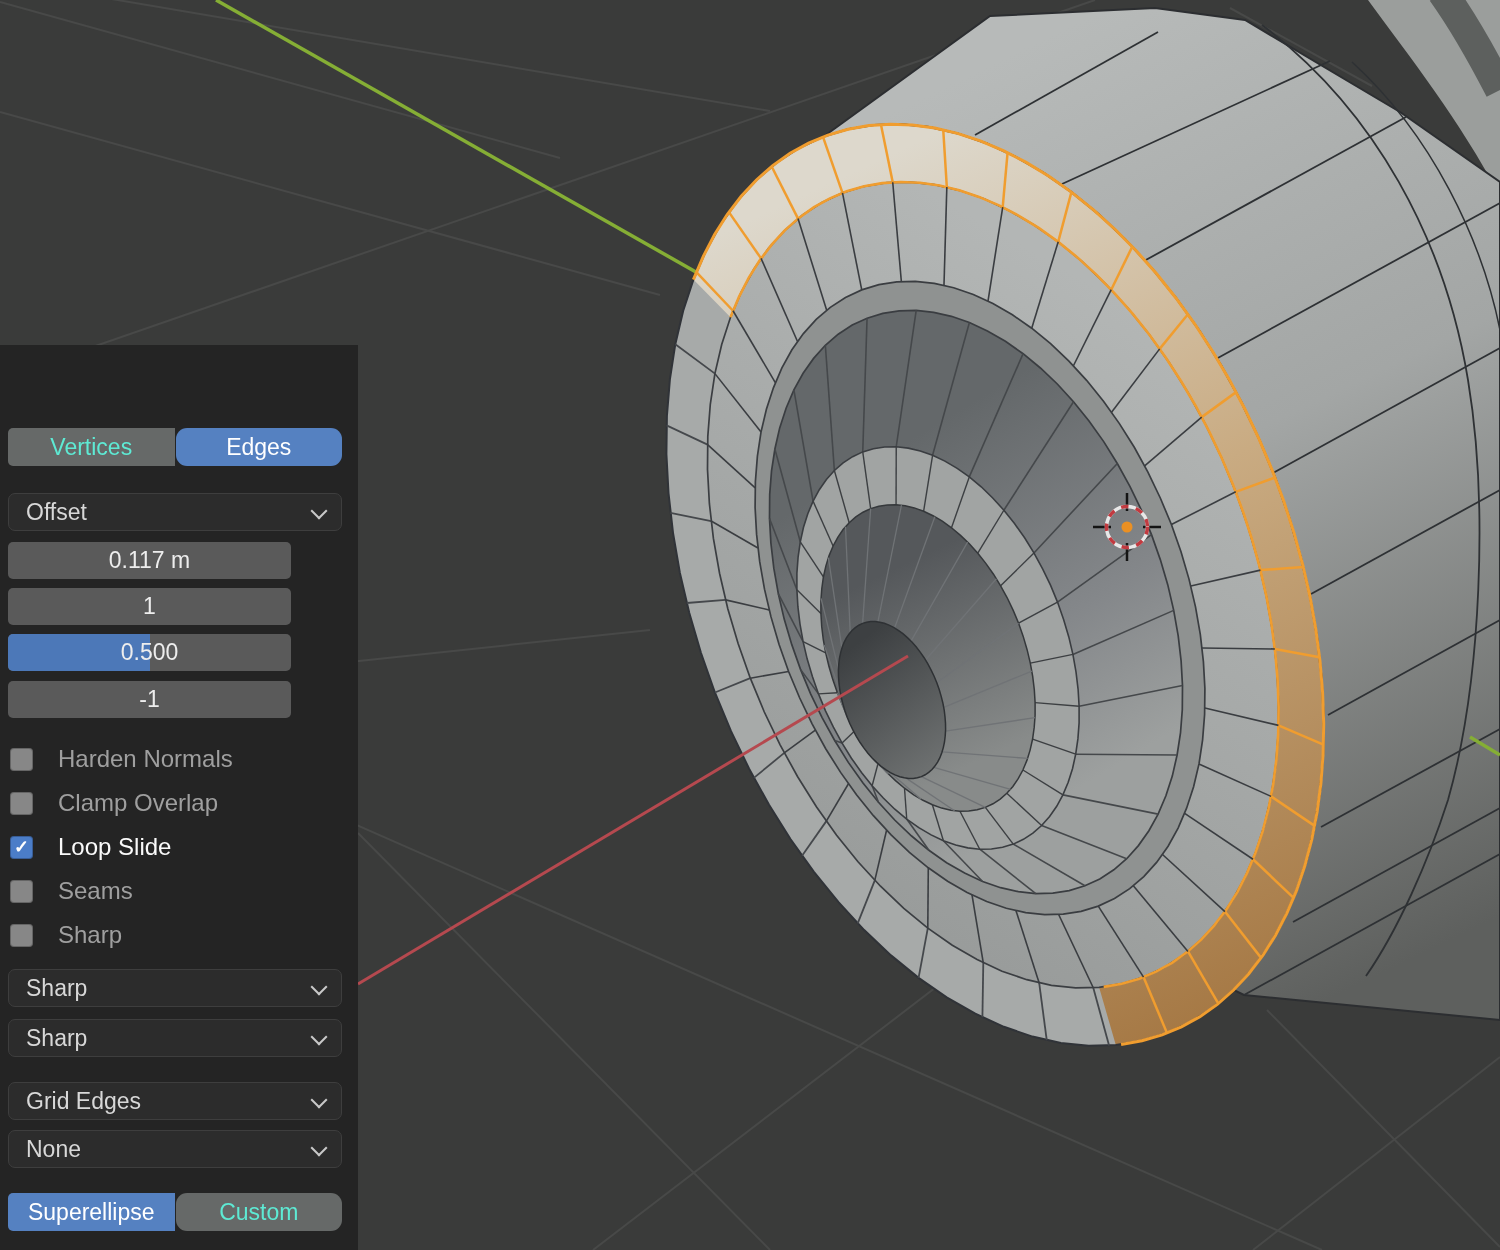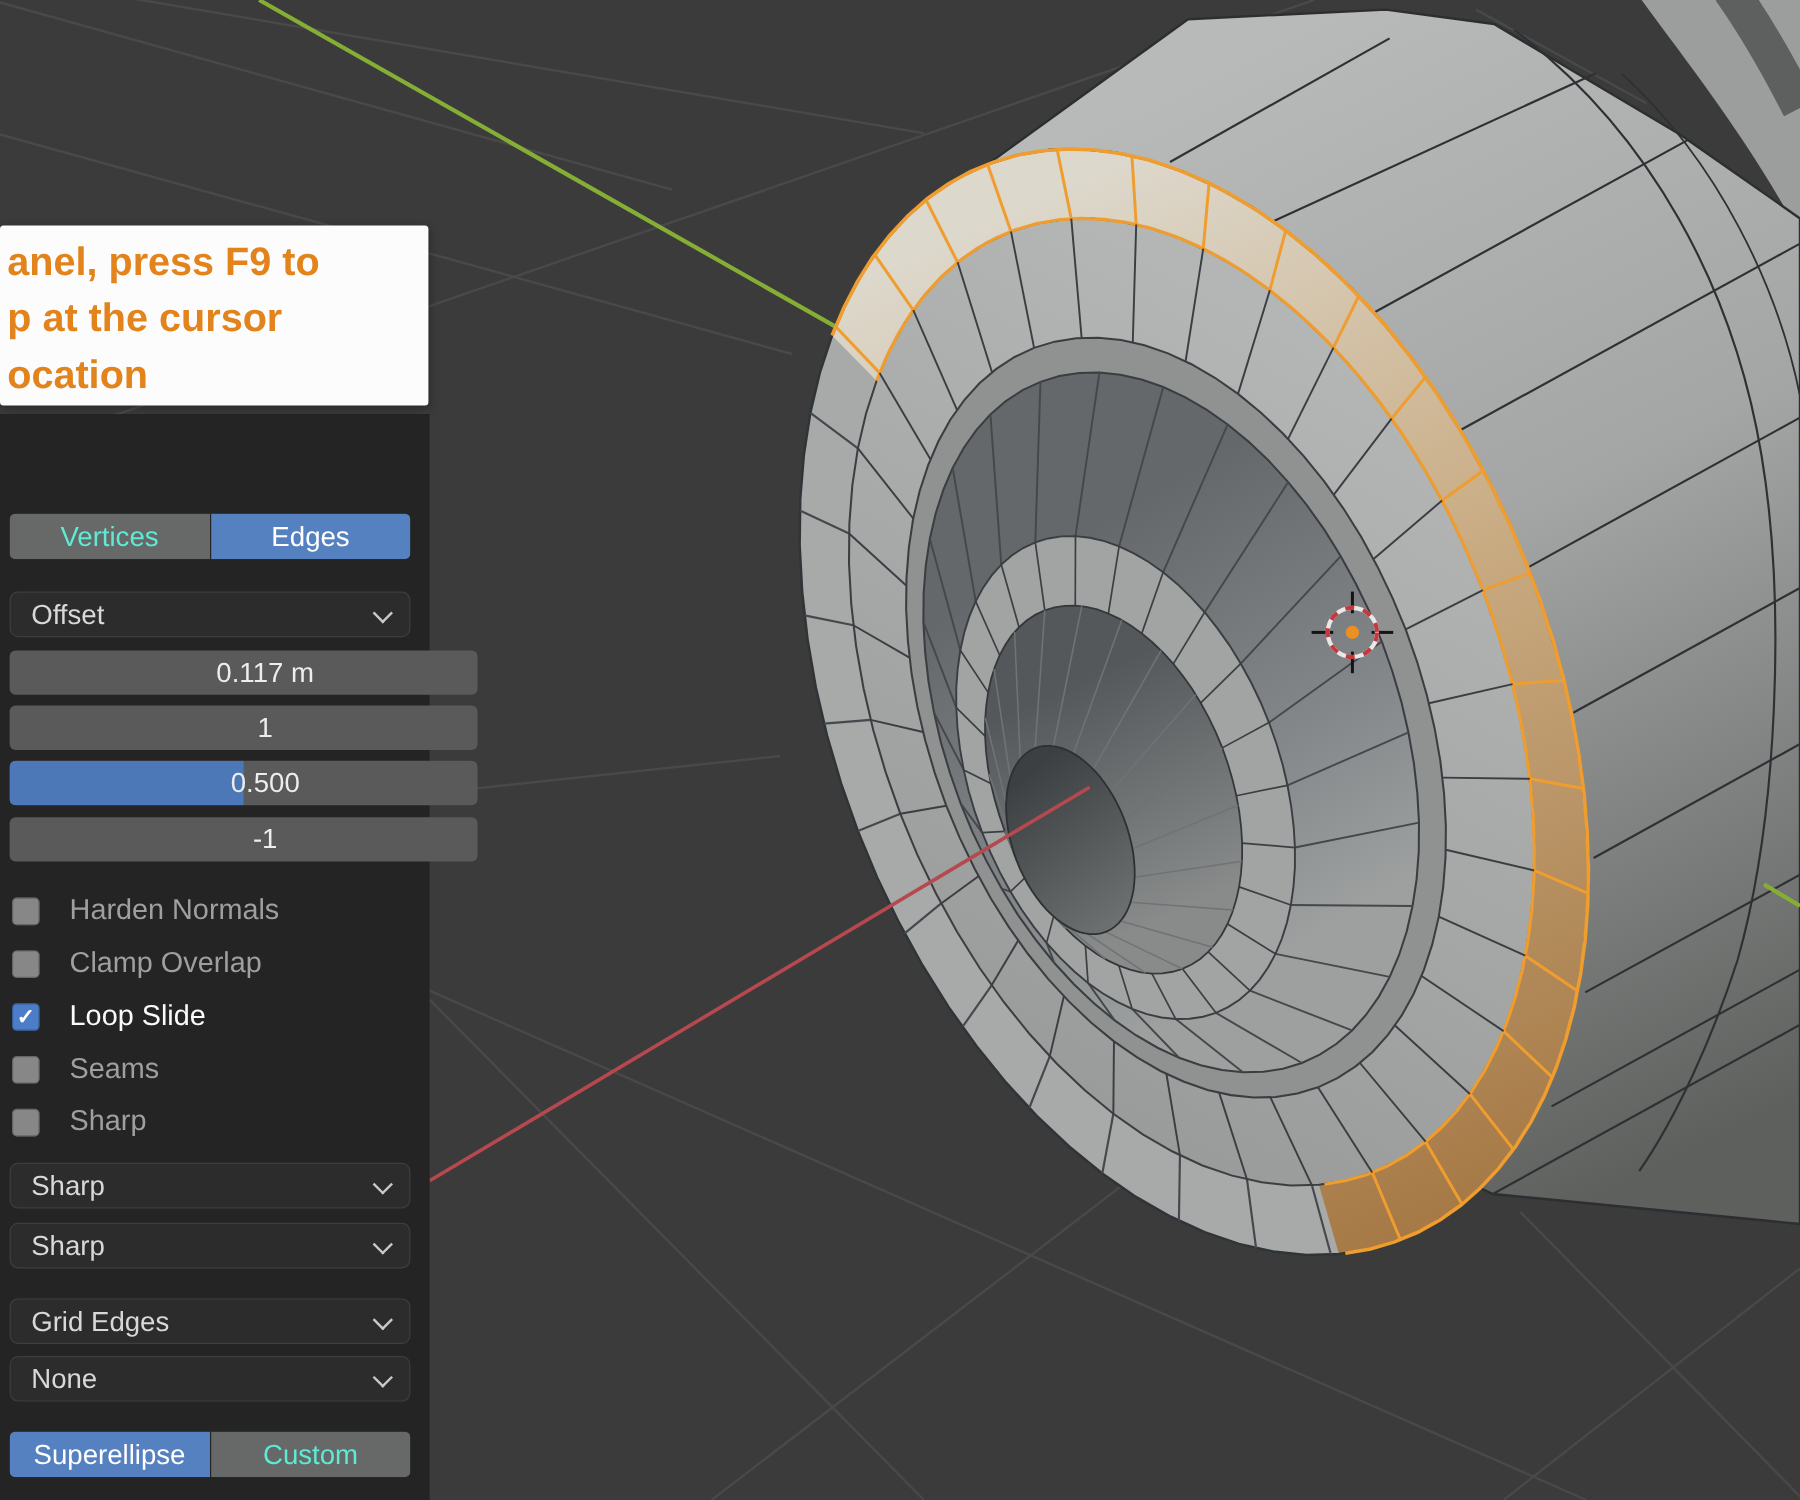--- a/index.html
+++ b/index.html
@@ -13,32 +13,32 @@
             padding:6px 2px 0 6px;box-sizing:border-box;}
   .note-box .nline{color:#e2831c;font-weight:700;font-size:33px;line-height:47px;white-space:nowrap;}
 
   
   .op-panel{position:absolute;left:0;top:345px;width:358px;height:905px;background:#242424;
             z-index:20;box-sizing:border-box;padding:83px 16px 0 8px;}
   .seg{display:flex;width:334px;height:38px;border-radius:5px;overflow:hidden;}
   .seg .opt{flex:1;display:flex;align-items:center;justify-content:center;
             font-size:23px;color:#5eead4;background:#666968;cursor:pointer;}
   .seg .opt.sel{background:#5581c1;color:#fff;}
-  .seg .opt + .opt{margin-left:1px;}
+  .seg .opt + .opt{margin-left:1px;border-radius:11px;}
 
   .dd{position:relative;width:334px;height:38px;background:#2c2c2c;border:1px solid #3e3e3e;
       border-radius:7px;box-sizing:border-box;display:flex;align-items:center;
       padding-left:17px;font-size:23px;color:#d8d8d8;cursor:pointer;}
   .dd::after{content:"";position:absolute;right:16px;top:11px;width:10px;height:10px;
              border-right:2.5px solid #c9c9c9;border-bottom:2.5px solid #c9c9c9;
              transform:rotate(45deg);}
 
-  .field{position:relative;width:354px;height:37px;background:#5a5a5a;border-radius:5px;
+  .field{position:relative;width:283px;height:37px;background:#5a5a5a;border-radius:5px;
          display:flex;align-items:center;justify-content:center;
-         font-size:23px;color:#ededed;overflow:hidden;cursor:ew-resize;padding-left:36px;}
+         font-size:23px;color:#ededed;overflow:hidden;cursor:ew-resize;}
   .field .fill{position:absolute;left:0;top:0;bottom:0;background:#4c78b8;}
   .field .flabel{position:relative;z-index:1;}
 
   .chk-row{display:flex;align-items:center;height:32px;margin-bottom:12px;cursor:pointer;gap:12px;}
   .chk-box{width:23px;height:23px;border-radius:4px;background:#878787;margin-left:2px;
            display:flex;align-items:center;justify-content:center;
            box-shadow:inset 0 0 0 1px rgba(0,0,0,.25);}
   .chk-row.checked .chk-box{background:#4b7dc8;}
   .chk-row.checked .chk-box::after{content:"\2713";color:#fff;font-size:18px;font-weight:700;}
   .chk-label{margin-left:13px;font-size:24px;color:#9f9f9f;}
@@ -278,25 +278,20 @@
         <line x1="1127" y1="493" x2="1127" y2="511" stroke="#141414" stroke-width="2.5"></line>
         <line x1="1127" y1="543" x2="1127" y2="561" stroke="#141414" stroke-width="2.5"></line>
         <line x1="1093" y1="527" x2="1111" y2="527" stroke="#141414" stroke-width="2.5"></line>
         <line x1="1143" y1="527" x2="1161" y2="527" stroke="#141414" stroke-width="2.5"></line>
         <circle cx="1127" cy="527" r="20.5" fill="none" stroke="#e8e8e8" stroke-width="3.5"></circle>
         <circle cx="1127" cy="527" r="20.5" fill="none" stroke="#c13a40" stroke-width="3.5" stroke-dasharray="7.5 7.5"></circle>
         <circle cx="1127" cy="527" r="5.5" fill="#eb9023"></circle>
       </g>
     </svg>
 
-  <div class="note-box">
-    <div class="nline">anel, press F9 to</div>
-    <div class="nline">p at the cursor</div>
-    <div class="nline">ocation</div>
-  </div>
 
   <div class="op-panel">
 
     <div class="seg">
       <div class="opt">Vertices</div>
       <div class="opt sel">Edges</div>
     </div>
 
     <div class="dd mt27">
       <span>Offset</span>

